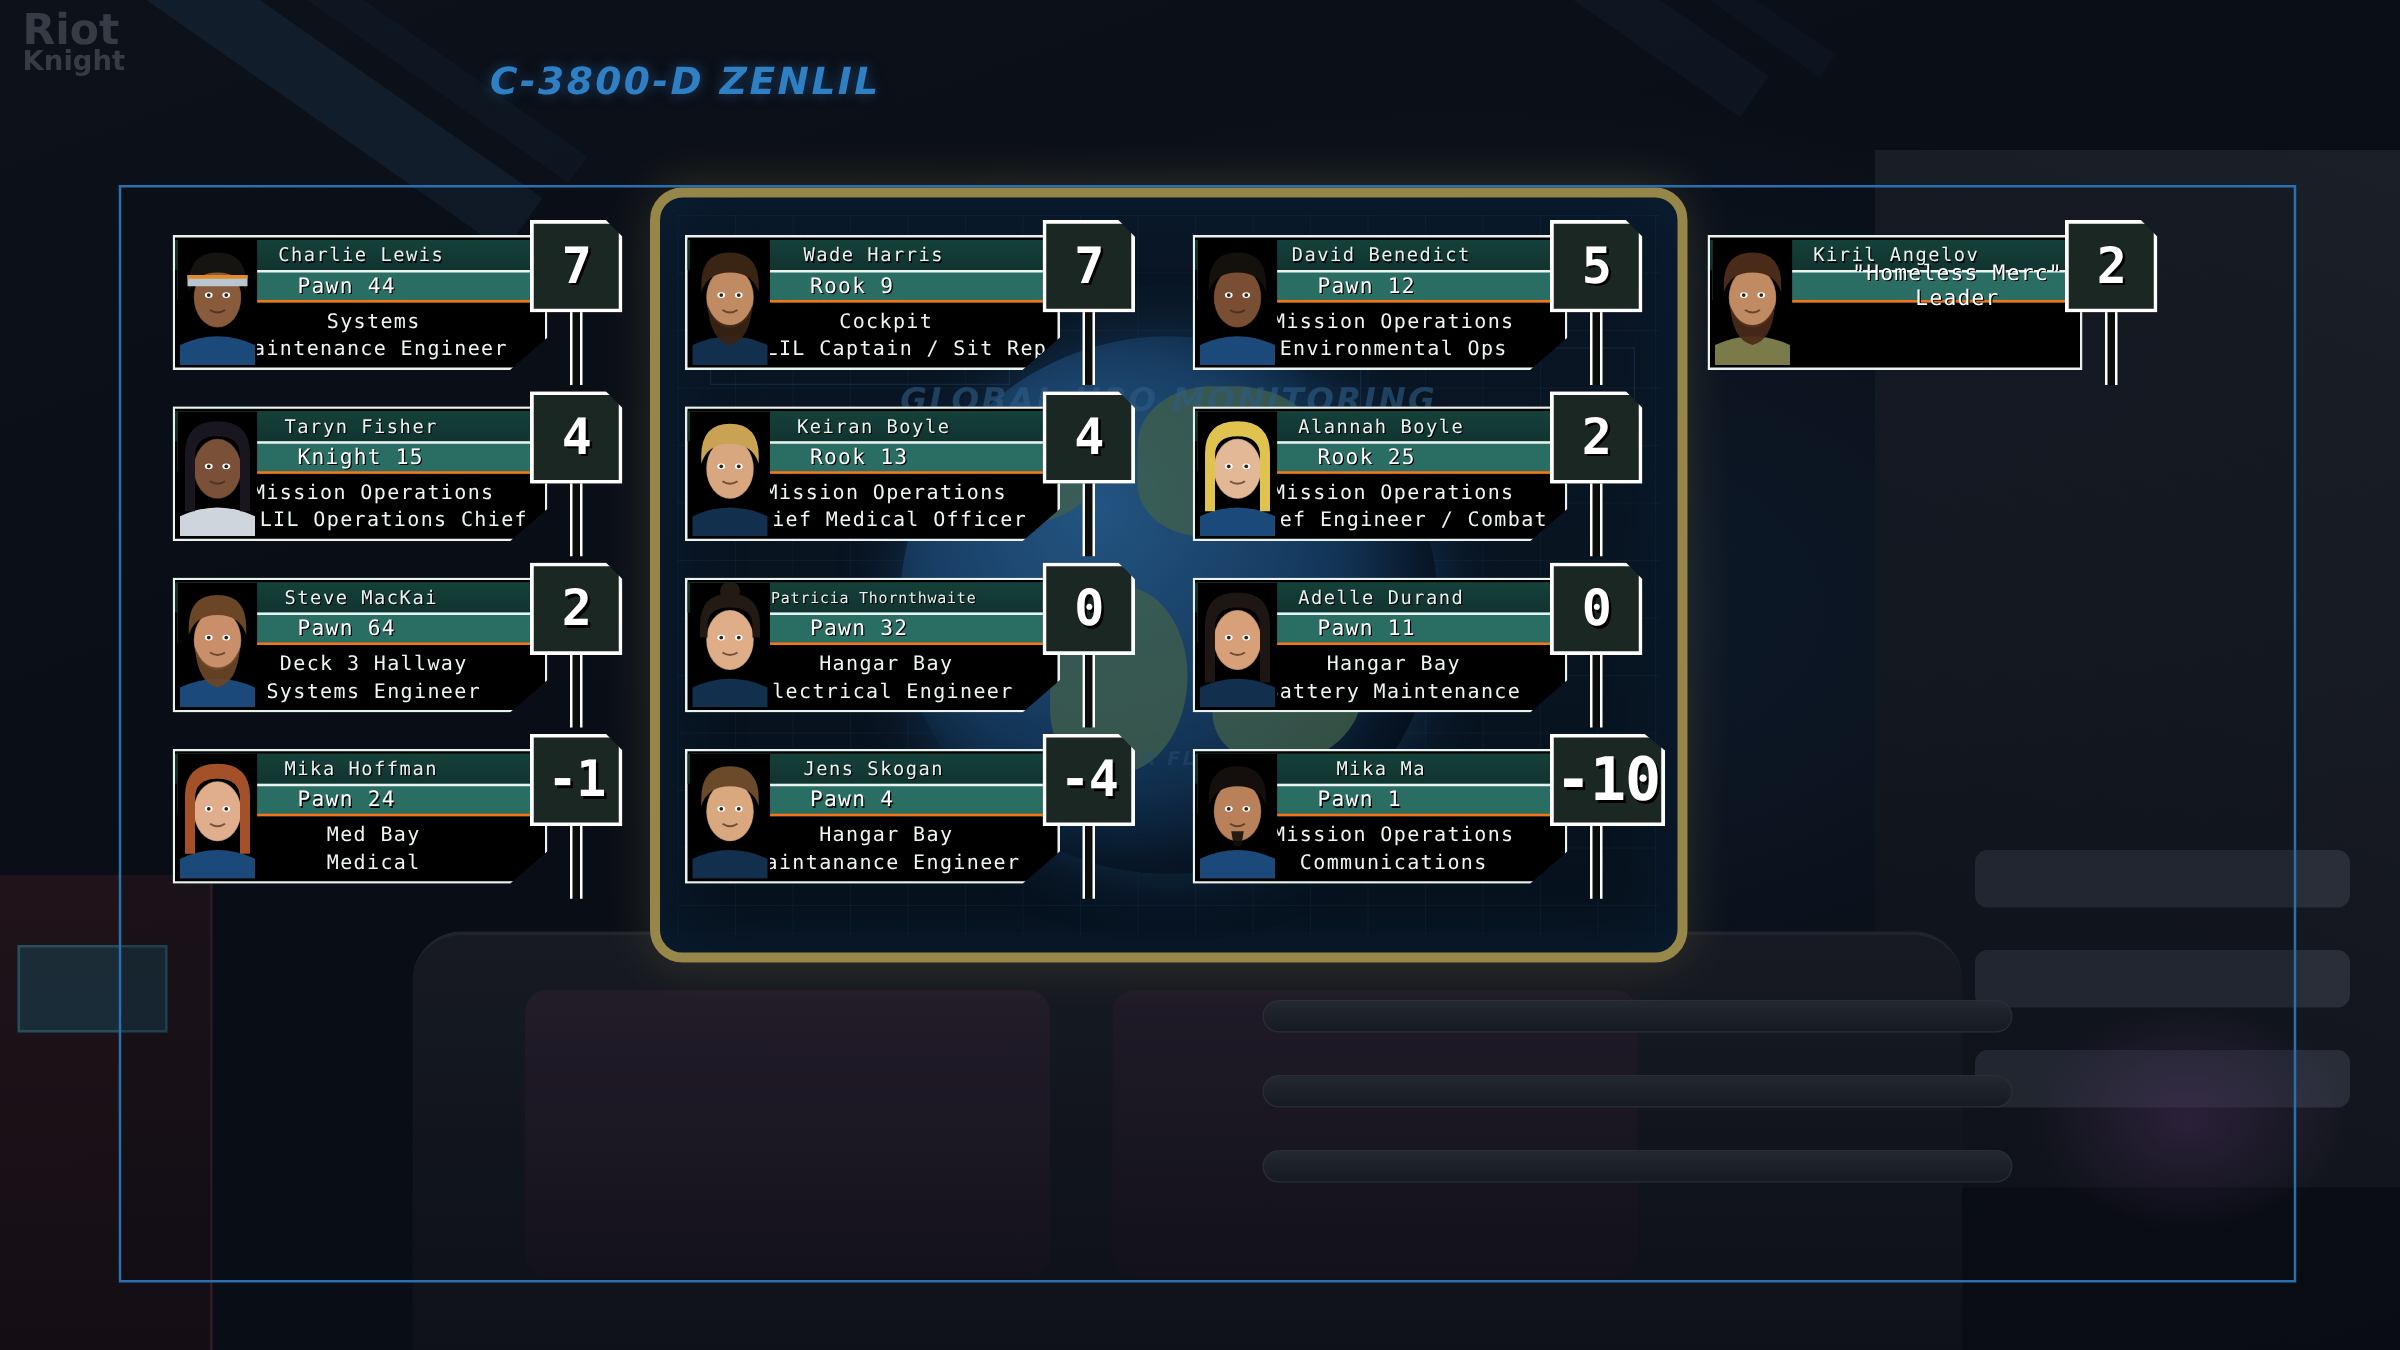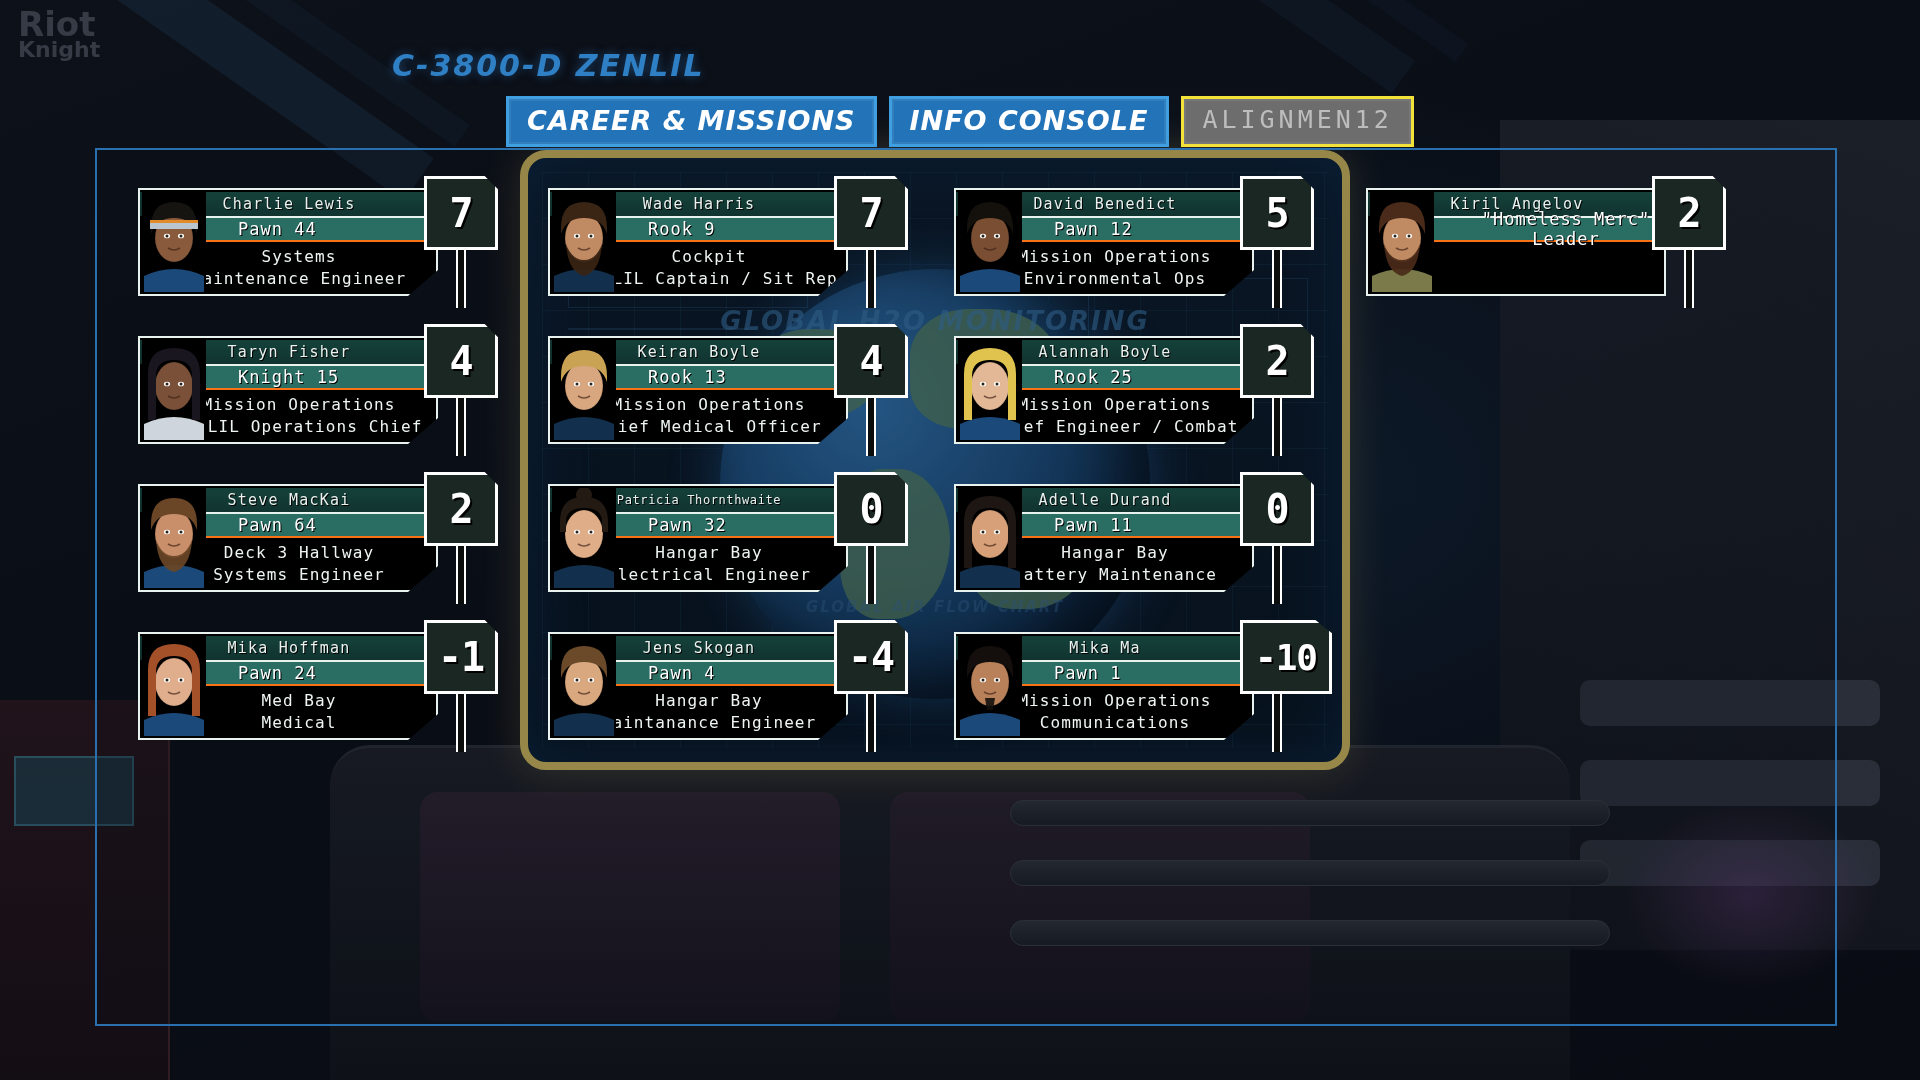--- a/index.html
+++ b/index.html
@@ -158,21 +158,21 @@
   }
   .col { position: absolute; top: 0; width: 360px; }
   .col-0 { left: 0; }
   .col-1 { left: 410px; }
   .col-2 { left: 816px; }
   .col-3 { left: 1228px; }
 
   .card {
     position: relative;
     width: 300px; height: 108px;
-    margin-bottom: 40px;
+    margin-bottom: 29px;
   }
   .card-body {
     position: absolute; left: 0; top: 0; width: 300px; height: 108px;
     border: 2px solid #e8f3f0;
     background: #000000;
     clip-path: polygon(0 0, 100% 0, 100% 76%, 90% 100%, 0 100%);
   }
   .card-tealtop {
     position: absolute; left: 2px; top: 2px; width: 296px; height: 48px;
     background: linear-gradient(180deg,#1c5b52 0%, #184f48 100%);
@@ -216,21 +216,21 @@
     border: 3px solid #ffffff;
     background: #1a2722;
     clip-path: polygon(0 0, 82% 0, 100% 18%, 100% 100%, 0 100%);
     display: flex; align-items: center; justify-content: center;
   }
   .score span {
     color: #ffffff; font-size: 40px; font-weight: bold; letter-spacing: -1px;
     text-shadow: 2px 2px 0 #000;
   }
   .score.wide { width: 92px; }
-  .score.wide span { font-size: 36px; }
+  .score.wide span { font-size: 48px; }
   .score-stem {
     position: absolute; left: 318px; top: 58px; width: 10px; height: 62px;
     background: #0a0d0c; border-left: 2px solid #ffffff; border-right: 2px solid #ffffff;
     z-index: 5;
   }
   .card.cutoff .card-body { clip-path: polygon(0 0, 100% 0, 100% 100%, 0 100%); width: 300px; text-align: center; }
 </style>
 </head>
 <body>
 
@@ -274,25 +274,20 @@
     </div>
   </div>
 
   <div class="watermark">
     <div class="w1">Riot</div>
     <div class="w2">Knight</div>
   </div>
 
   <div class="ship-title">C-3800-D ZENLIL</div>
 
-  <div class="tabbar">
-    <div class="tab">CAREER &amp; MISSIONS</div>
-    <div class="tab">INFO CONSOLE</div>
-    <div class="tab disabled">ALIGNMEN12</div>
-  </div>
 
   <div class="panel"></div>
 
   <div class="grid" id="grid">
       <div class="col col-0">
         <div class="card">
           <div class="score-stem"></div>
        <div class="card-body">
          <div class="card-tealtop"></div>
          <div class="name-row">

